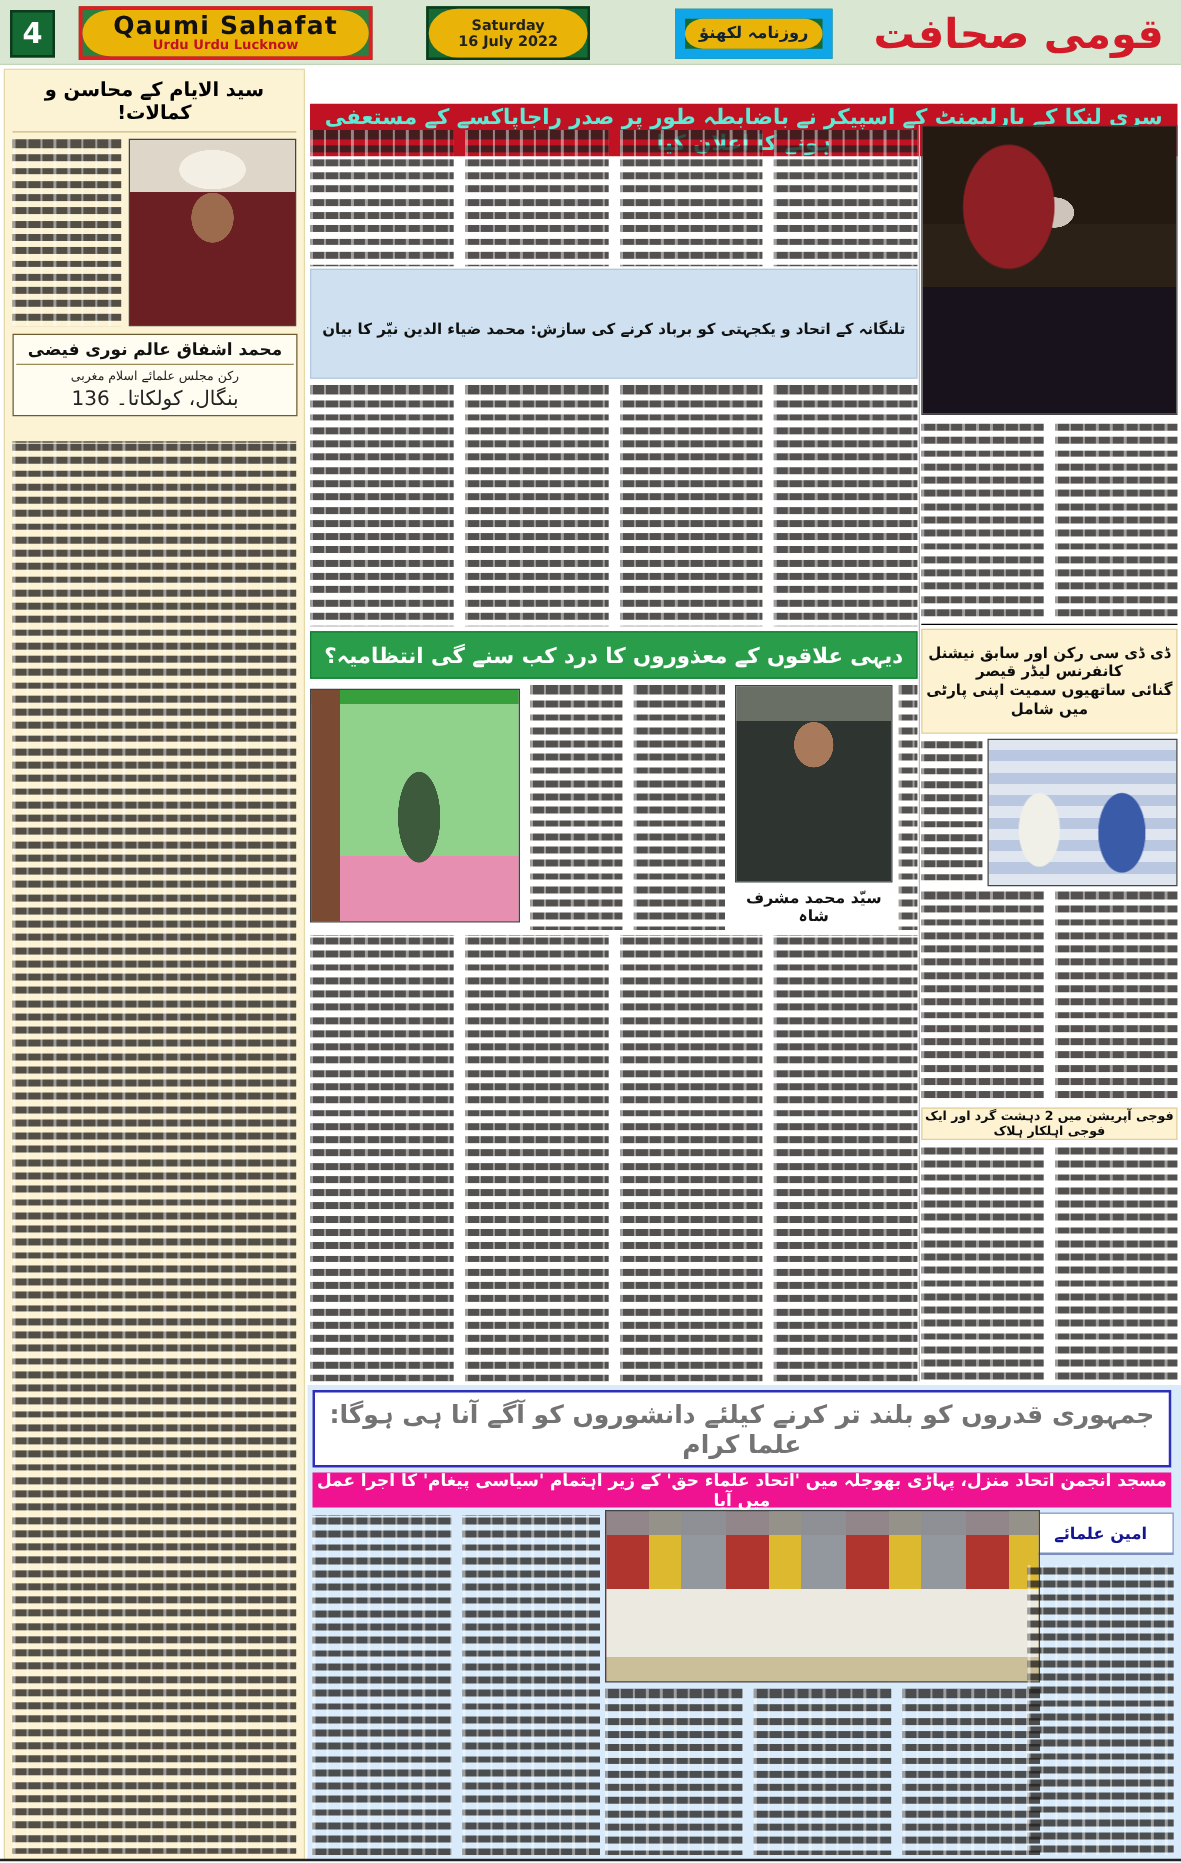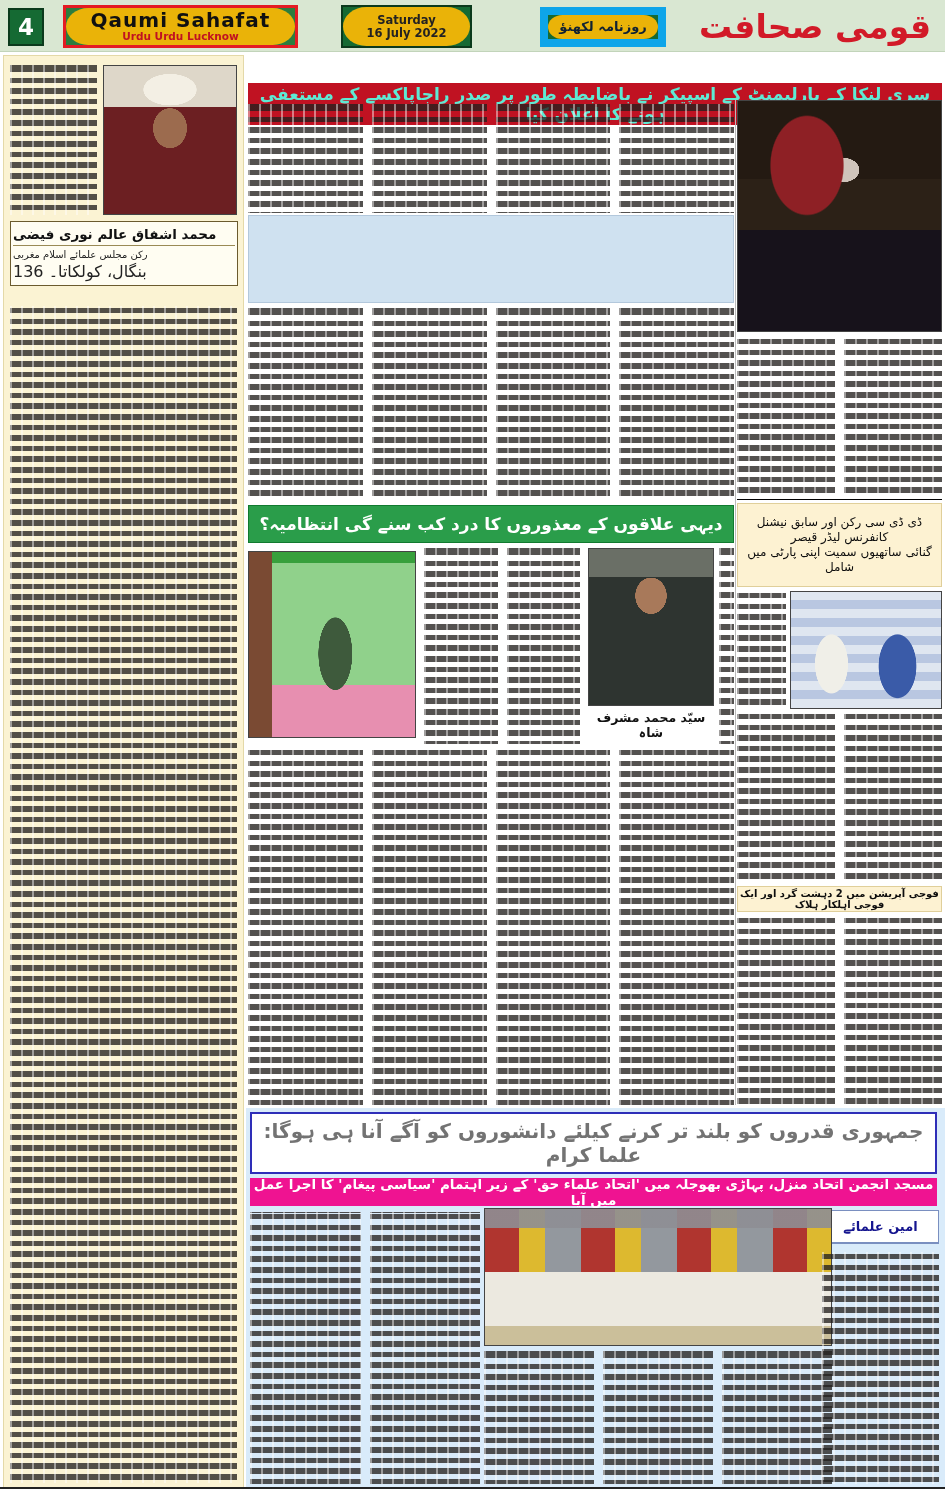--- a/index.html
+++ b/index.html
@@ -40,21 +40,21 @@
   .left-head{font-size:15.5px;font-weight:bold;color:#000;text-align:center;padding:3px 0 6px 0;
              border-bottom:1px solid #caba80;}
   .left-row{display:flex;gap:6px;margin-top:5px;height:150px;}
   .left-row .txt{flex:1;}
   .author-photo{width:132px;height:148px;
     background:
       radial-gradient(ellipse 44px 26px at 50% 16%, #f3efe4 0 60%, rgba(0,0,0,0) 61%),
       radial-gradient(ellipse 28px 33px at 50% 42%, #9c6b4e 0 60%, rgba(0,0,0,0) 61%),
       linear-gradient(180deg,#ded7c9 0 28%,#6c1f22 28% 100%);}
   .caption-box{margin:6px auto 16px auto;width:222px;background:#fffdf2;border:1px solid #6b5b2e;
-               text-align:left;padding:4px 2px;}
+               text-align:center;padding:4px 2px;}
   .caption-name{font-size:13.5px;font-weight:bold;color:#111;border-bottom:1px solid #9a8a55;padding-bottom:3px;}
   .caption-role{font-size:10px;color:#222;margin-top:3px;}
   .caption-city{font-size:16px;color:#222;margin-top:2px;}
   .left-body{flex:1;margin-top:4px;}
 
   
   .a1-bar{left:248px;top:57px;width:694px;height:42px;background:#c01222;color:#5eead4;
           font-size:17px;font-weight:bold;margin-top:26px;}
   .a1-cols{left:248px;top:104px;width:486px;height:109px;}
   .raja{left:737px;top:100px;width:205px;height:232px;
@@ -85,21 +85,21 @@
     background:
       radial-gradient(ellipse 26px 30px at 50% 30%, #a8795a 0 60%, rgba(0,0,0,0) 61%),
       linear-gradient(180deg,#6a6f66 0 18%,#2e3430 18% 100%);}
   .shah-cap{left:588px;top:709px;width:126px;height:32px;font-size:12.5px;font-weight:bold;color:#111;}
   .a3-thin{left:719px;top:548px;width:15px;height:196px;}
   .a3-rest{left:248px;top:748px;width:486px;height:357px;}
 
   
   .ddc-box{left:737px;top:503px;width:205px;height:84px;background:#fdf2d2;border:1px solid #e0cf9a;
            display:flex;flex-direction:column;justify-content:center;text-align:center;}
-  .ddc-l{font-size:12px;font-weight:normal;color:#0d0d0d;line-height:1.25;}
+  .ddc-l{font-size:12px;font-weight:bold;color:#0d0d0d;line-height:1.25;}
   .ddc-row{left:737px;top:591px;width:205px;height:116px;display:flex;gap:4px;}
   .ddc-row .txt{width:49px;}
   .apni{width:152px;height:116px;
     background:
       radial-gradient(ellipse 28px 50px at 27% 62%, #f0efe8 0 58%, rgba(0,0,0,0) 60%),
       radial-gradient(ellipse 32px 54px at 71% 64%, #3a5ba8 0 58%, rgba(0,0,0,0) 60%),
       radial-gradient(ellipse 20px 26px at 71% 78%, #e8c02c 0 58%, rgba(0,0,0,0) 60%),
       repeating-linear-gradient(0deg,#dfe6f0 0 9px,#b9c7e1 9px 18px);}
   .ddc-cols{left:737px;top:712px;width:205px;height:170px;}
   .mil-bar{left:737px;top:886px;width:205px;height:26px;background:#fdf2d2;border:1px solid #e0cf9a;
@@ -145,20 +145,21 @@
   </div>
 </div>
 
 <div class="abs roznama">
   <div class="oval urdu">روزنامہ لکھنؤ</div>
 </div>
 
 <div class="abs mast-urdu center urdu">قومی صحافت</div>
 
 <div class="abs leftcol">
+  <div class="left-head urdu">سید الایام کے محاسن و کمالات!</div>
   <div class="left-row">
     <div class="txt ftext"></div>
     <div class="author-photo photo"></div>
   </div>
   <div class="caption-box urdu">
     <div class="caption-name">محمد اشفاق عالم نوری فیضی</div>
     <div class="caption-role">رکن مجلس علمائے اسلام مغربی</div>
     <div class="caption-city">بنگال، کولکاتا۔ 136</div>
   </div>
   <div class="left-body ftext"></div>
@@ -173,20 +174,21 @@
 </div>
 <div class="abs raja photo"></div>
 <div class="abs a1-cont cols">
   <div class="ftext"></div>
     <div class="ftext"></div>
 </div>
 <div class="abs rule-r1"></div>
 <div class="abs vrule"></div>
 
 <div class="abs a2-box urdu">
+  <div class="a2-sub">تلنگانہ کے اتحاد و یکجہتی کو برباد کرنے کی سازش: محمد ضیاء الدین نیّر کا بیان</div>
 </div>
 <div class="abs a2-cols cols">
   <div class="ftext"></div>
     <div class="ftext"></div>
   <div class="ftext"></div>
     <div class="ftext"></div>
 </div>
 
 <div class="abs a3-bar center urdu">دیہی علاقوں کے معذوروں کا درد کب سنے گی انتظامیہ؟</div>
 <div class="abs oldman photo"></div>

